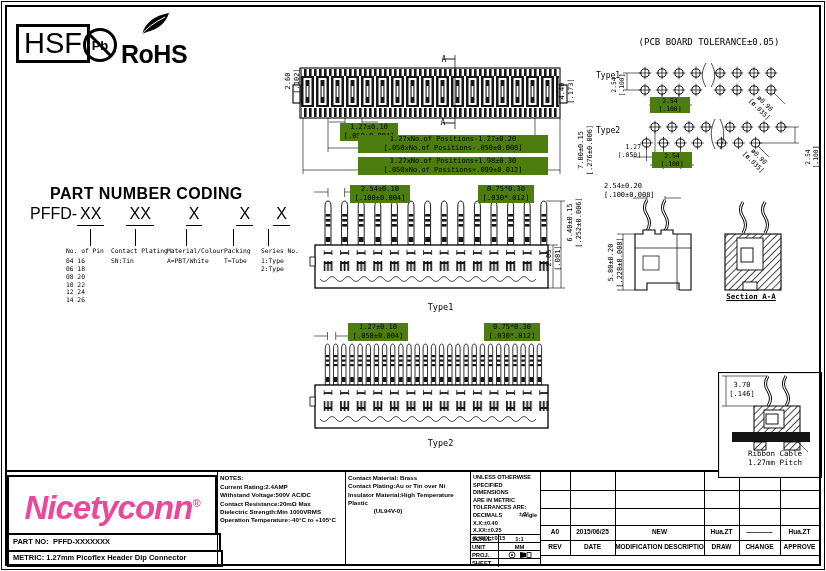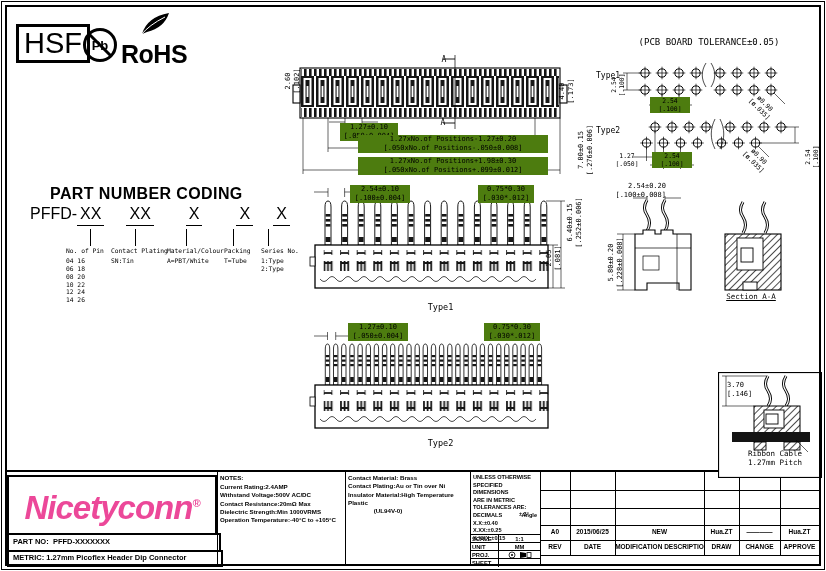--- a/index.html
+++ b/index.html
@@ -166,21 +166,21 @@
   </svg>
   <div class="dim" style="left:596px;top:37px;width:226px;font-size:9px">(PCB BOARD TOLERANCE±0.05)</div>
   <div class="dim" style="left:596px;top:71px;width:34px;font-size:8px;text-align:left">Type1</div>
   <div class="dim" style="left:596px;top:126px;width:34px;font-size:8px;text-align:left">Type2</div>
   <div class="dim sm r90" style="left:610px;top:100px;width:30px">2.54
 [.100]</div>
   <div class="dim sm bg" style="left:650px;top:97px;width:40px">2.54
 [.100]</div>
   <div class="dim sm r45" style="left:755px;top:88px;width:36px">ø0.90
 [ø.035]</div>
-  <div class="dim sm" style="left:613px;top:152px;width:28px;">1.27
+  <div class="dim sm" style="left:613px;top:143px;width:28px;text-align:right">1.27
 [.050]</div>
   <div class="dim sm bg" style="left:652px;top:152px;width:40px">2.54
 [.100]</div>
   <div class="dim sm r45" style="left:749px;top:141px;width:36px">ø0.90
 [ø.035]</div>
   <div class="dim sm r90" style="left:804px;top:172px;width:30px">2.54
 [.100]</div>
 
   <div class="abs" style="left:30px;top:203px;font:400 16px/22px 'Liberation Sans',sans-serif">
     <span>PFFD-</span><span class="useg">XX</span><span class="useg" style="margin-left:22px">XX</span><span class="useg" style="margin-left:32px">X</span><span class="useg" style="margin-left:34px">X</span><span class="useg" style="margin-left:20px">X</span>
@@ -303,25 +303,25 @@
     </g>
     <g>
       <rect x="122" y="38" width="56" height="56" fill="url(#hatchA)" stroke="#000" stroke-width="1.1"></rect>
       <rect x="134" y="42" width="26" height="32" fill="#fff" stroke="#000" stroke-width="0.9"></rect>
       <rect x="138" y="52" width="12" height="14" fill="#fff" stroke="#000" stroke-width="0.9"></rect>
       <rect x="140" y="86" width="14" height="8" fill="#fff" stroke="#000" stroke-width="0.9"></rect>
       <use href="#sq" x="140" y="6"></use>
         <use href="#sq" x="162" y="6"></use>
     </g>
   </svg>
-  <div class="dim" style="left:604px;top:182px;width:62px;text-align:right">2.54±0.20
+  <div class="dim" style="left:604px;top:182px;width:62px;text-align:left">2.54±0.20
 [.100±0.008]</div>
   <div class="dim r90" style="left:607px;top:290px;width:55px">5.80±0.20
 [.228±0.008]</div>
-  <div class="lab" style="left:716px;top:292px;width:70px;font-size:7.5px;text-decoration:underline;font-weight:400">Section A-A</div>
+  <div class="lab" style="left:716px;top:292px;width:70px;font-size:7.5px;text-decoration:underline;font-weight:700">Section A-A</div>
 
   <svg class="abs" style="left:300px;top:328px" width="292" height="125">
     <defs>
       <g id="p2">
         <path d="M0,5 Q0,0 2.2,0 Q4.4,0 4.4,5 V41 H0 Z" fill="#fff" stroke="#000" stroke-width="0.8"></path>
         <rect x="0.4" y="11" width="3.6" height="2.2" fill="#161616"></rect>
         <rect x="0.4" y="15.5" width="3.6" height="2.2" fill="#161616"></rect>
         <rect x="0.4" y="20" width="3.6" height="2.2" fill="#161616"></rect>
         <rect x="0.4" y="33" width="3.6" height="5" fill="#161616"></rect>
       </g>
@@ -498,19 +498,19 @@
       <rect x="48" y="42" width="12" height="10" fill="#fff" stroke="#000" stroke-width="0.9"></rect>
       <rect x="14" y="60" width="78" height="10" fill="#141414"></rect>
       <rect x="36" y="70" width="12" height="8" fill="url(#hatchB)" stroke="#000" stroke-width="0.9"></rect>
       <rect x="66" y="70" width="16" height="8" fill="url(#hatchB)" stroke="#000" stroke-width="0.9"></rect>
       <line x1="8" y1="4" x2="8" y2="34" class="ln" style="stroke-width:0.6"></line>
       <line x1="4" y1="4" x2="48" y2="4" class="ln" style="stroke-width:0.6"></line>
       <line x1="4" y1="34" x2="36" y2="34" class="ln" style="stroke-width:0.6"></line>
       <line x1="78" y1="68" x2="90" y2="80" class="ln" style="stroke-width:0.6"></line>
     </g>
   </svg>
-  <div class="dim" style="left:727px;top:381px;width:30px;text-align:left">3.70
+  <div class="dim" style="left:727px;top:381px;width:30px;text-align:center">3.70
 [.146]</div>
   <div class="dim" style="left:737px;top:449px;width:76px;font-size:7.5px">Ribbon Cable
 1.27mm Pitch</div>
 
   <div class="innerb"></div>
 </div>
 
 </body></html>

